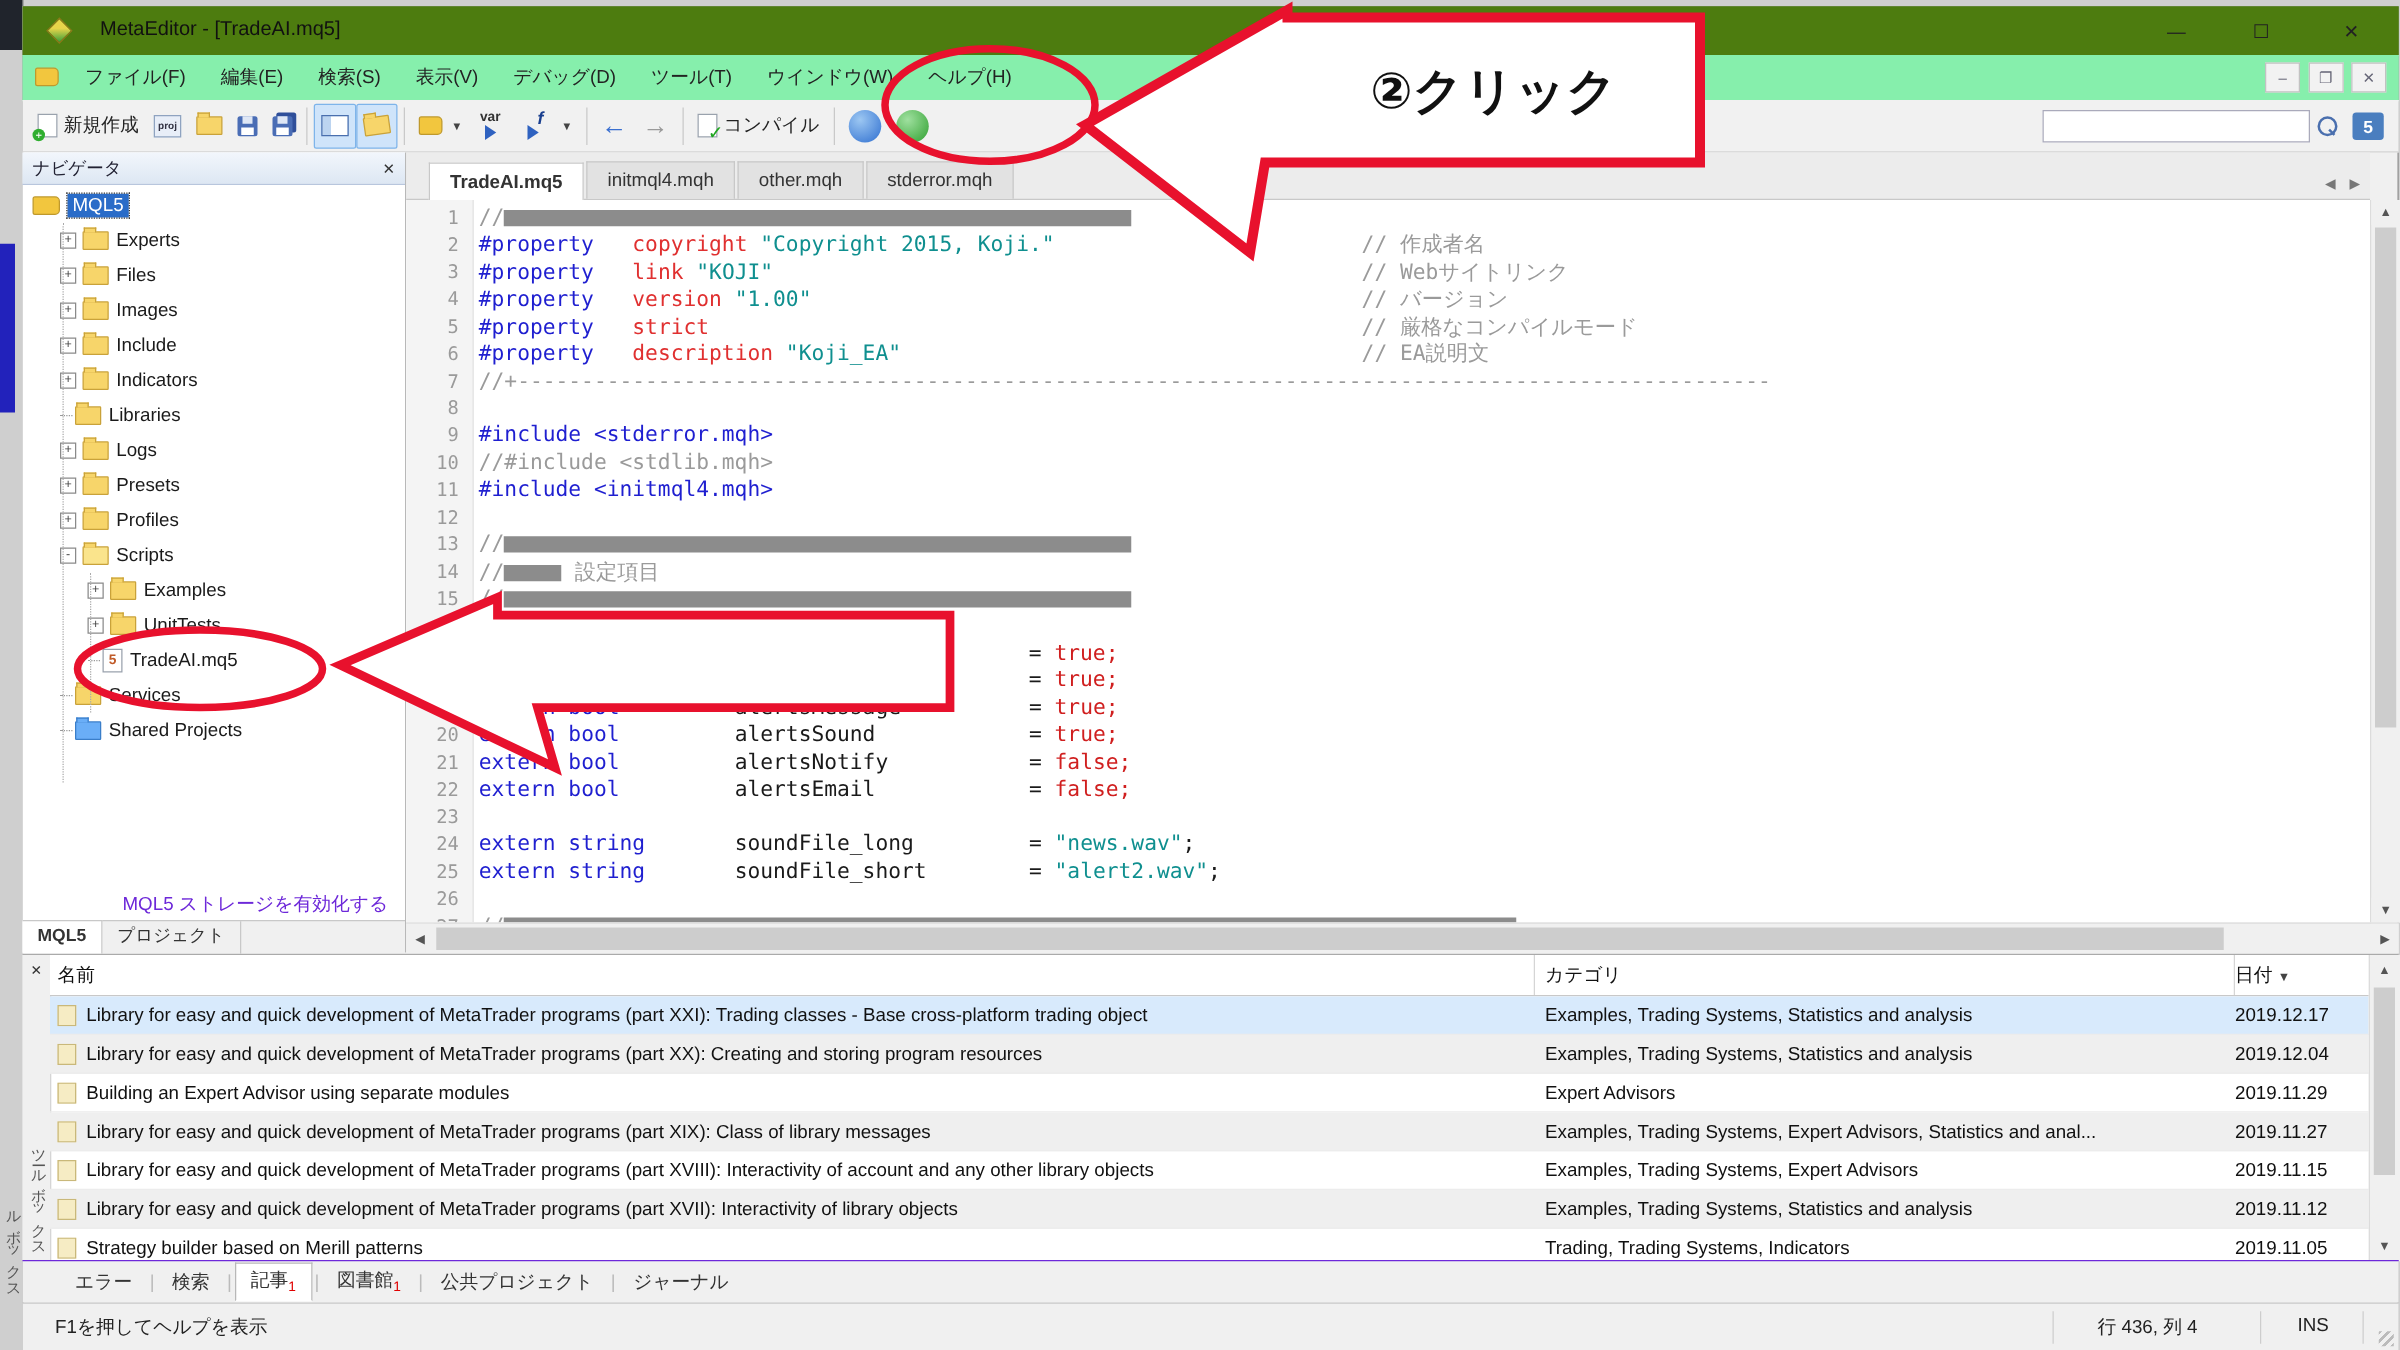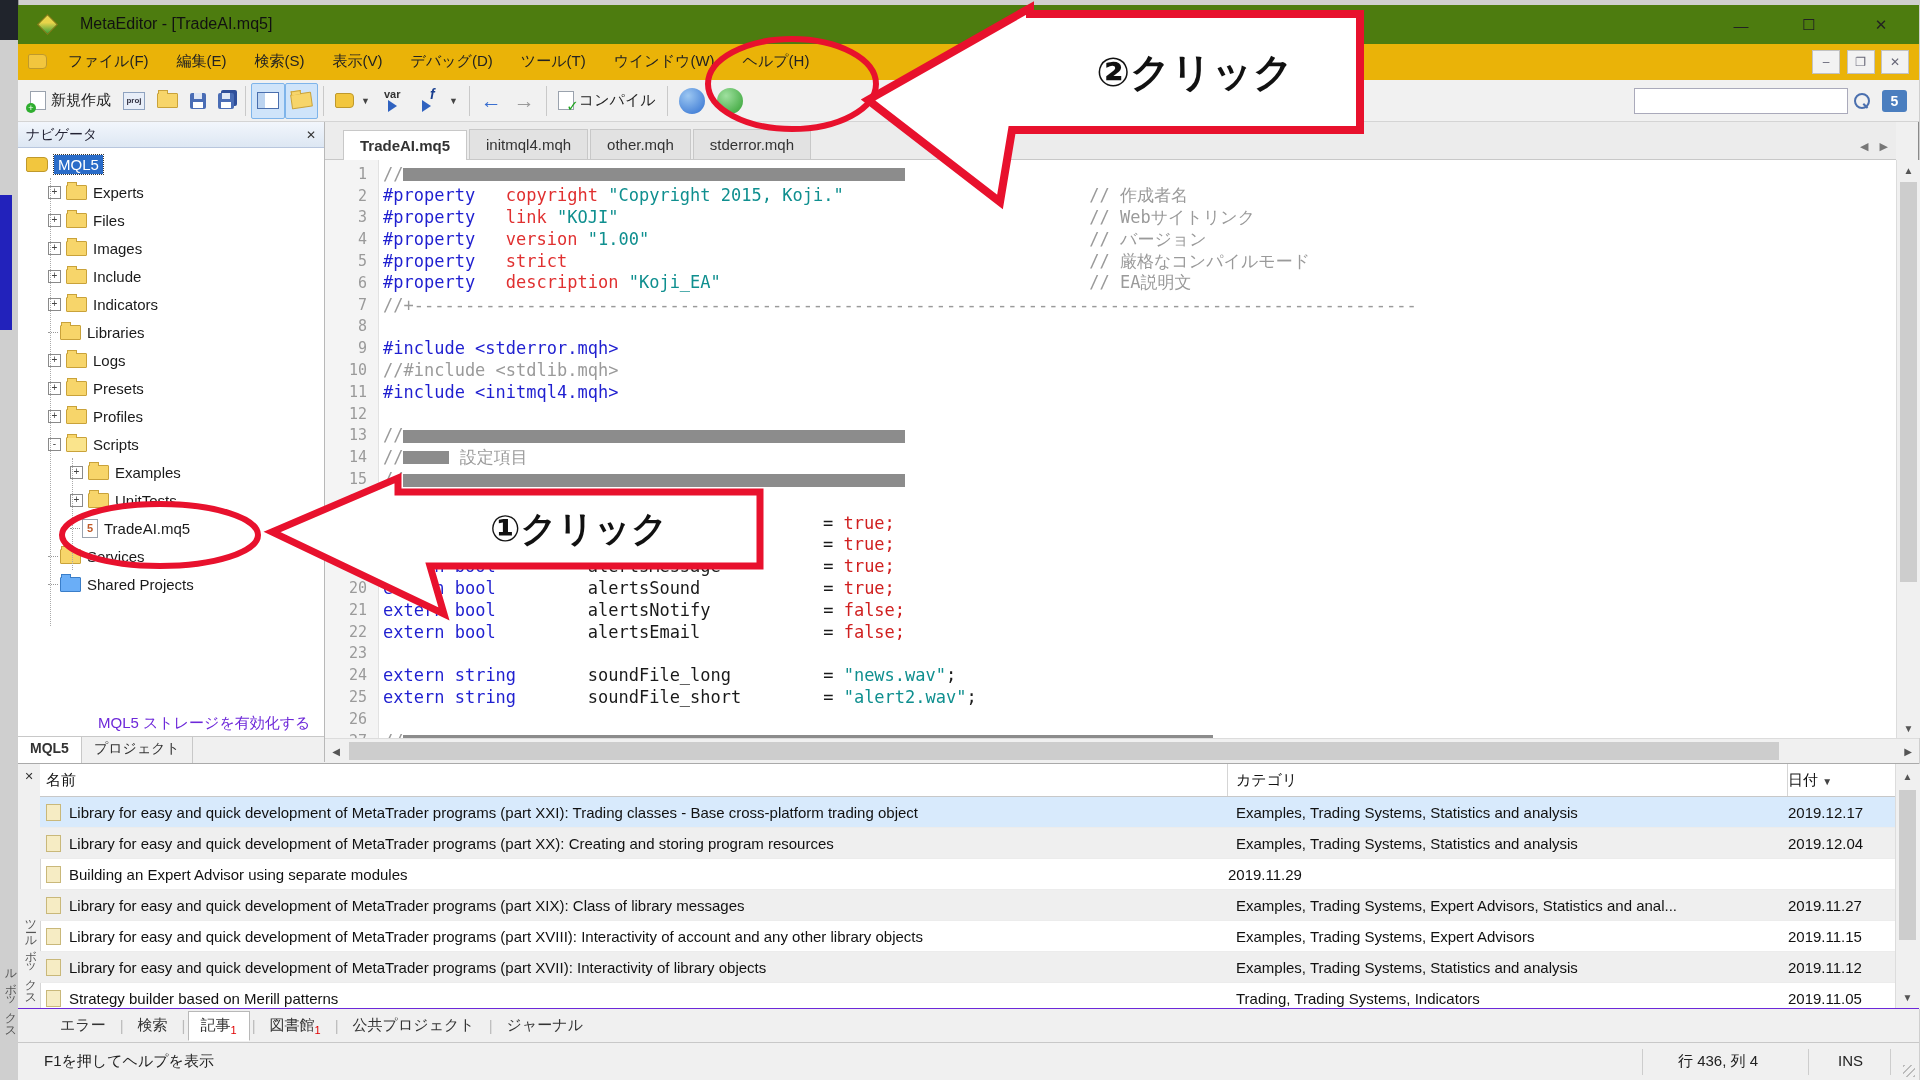--- a/index.html
+++ b/index.html
@@ -4,21 +4,21 @@
 <style>
   html,body{margin:0;padding:0;background:#bfbfbf;}
   #screen{position:relative;width:1920px;height:1080px;overflow:hidden;
     font-family:"Liberation Sans","DejaVu Sans",sans-serif;color:#1a1a1a;background:#cfcfcf;}
   .abs{position:absolute;}
   
   #mainwin{left:18px;top:5px;width:1901px;height:1075px;background:#f0f0f0;border:1px solid #8a8a8a;box-sizing:border-box;}
   #titlebar{left:18px;top:5px;width:1901px;height:39px;background:#4d7c0f;border-bottom:1px solid #e3e3e3;}
   .titletext{position:absolute;left:62px;top:10px;font-size:16px;color:#111;}
   .winbtn{position:absolute;top:6px;width:46px;height:28px;display:flex;align-items:center;justify-content:center;font-size:15px;color:#222;}
-  #menubar{left:18px;top:44px;width:1901px;height:36px;background:#eab308;border-bottom:1px solid #ddd;}
+  #menubar{left:18px;top:44px;width:1901px;height:36px;background:#86efac;border-bottom:1px solid #ddd;}
   .menu-item{display:inline-block;padding:8px 14px;font-size:15px;color:#222;}
   .mdibtn{display:inline-flex;width:26px;height:22px;align-items:center;justify-content:center;border:1px solid #c2c2c2;background:#f2f2f2;color:#667;font-size:12px;margin-left:2px;}
   #toolbar{left:18px;top:80px;width:1901px;height:42px;background:#f1f1f1;border-bottom:1px solid #d4d4d4;display:flex;align-items:center;padding-left:6px;box-sizing:border-box;}
   .tb-btn{height:34px;display:flex;align-items:center;gap:5px;padding:0 5px;border:1px solid transparent;border-radius:2px;}
   .tb-btn.pressed{background:#cfe4fa;border-color:#7eb4ea;}
   .tb-label{font-size:15px;color:#222;}
   .sep-v{width:1px;height:30px;background:#c9c9c9;margin:0 5px;}
   .dd{font-size:9px;color:#444;margin-left:2px;}
   
   .i-page{width:14px;height:17px;background:#fff;border:1px solid #9aa2ad;position:relative;display:inline-block;}
@@ -418,20 +418,21 @@
             <span>Library for easy and quick development of MetaTrader programs (part XX): Creating and storing program resources</span>
           </span>
           <span class="cell-cat">Examples, Trading Systems, Statistics and analysis</span>
           <span class="cell-date">2019.12.04</span>
         </div>
         <div class="tbl-row">
           <span class="cell-name">
             <span class="i-doc"></span>
             <span>Building an Expert Advisor using separate modules</span>
           </span>
+          <span class="cell-cat">Expert Advisors</span>
           <span class="cell-date">2019.11.29</span>
         </div>
         <div class="tbl-row alt">
           <span class="cell-name">
             <span class="i-doc"></span>
             <span>Library for easy and quick development of MetaTrader programs (part XIX): Class of library messages</span>
           </span>
           <span class="cell-cat">Examples, Trading Systems, Expert Advisors, Statistics and anal...</span>
           <span class="cell-date">2019.11.27</span>
         </div>
@@ -491,16 +492,15 @@
     <span class="st-sep" style="left:1872px;"></span>
     <span class="abs" style="right:4px;bottom:4px;width:12px;height:12px;background:repeating-linear-gradient(135deg,#bbb 0 2px,transparent 2px 5px);"></span>
   </div>
 
   <svg class="abs" id="ann-svg" width="1920" height="1080" viewBox="0 0 1920 1080">
     <ellipse cx="160" cy="535" rx="98" ry="31" fill="none" stroke="#e8112d" stroke-width="6"></ellipse>
     <ellipse cx="792" cy="84" rx="84" ry="45" fill="none" stroke="#e8112d" stroke-width="6"></ellipse>
     <polygon points="272,532 398,478 398,492 760,492 760,566 430,566 444,614" fill="#ffffff" stroke="#e8112d" stroke-width="7"></polygon>
     <polygon points="868,100 1030,8 1030,14 1360,14 1360,130 1012,130 1000,202" fill="#ffffff" stroke="#e8112d" stroke-width="8"></polygon>
   </svg>
-  <div class="ann-label" style="left:398px;top:492px;width:362px;height:74px;font-size:36px;">①クリック</div>
   <div class="ann-label" style="left:1030px;top:14px;width:330px;height:116px;font-size:40px;">②クリック</div>
 
 </div>
 
 </body></html>

